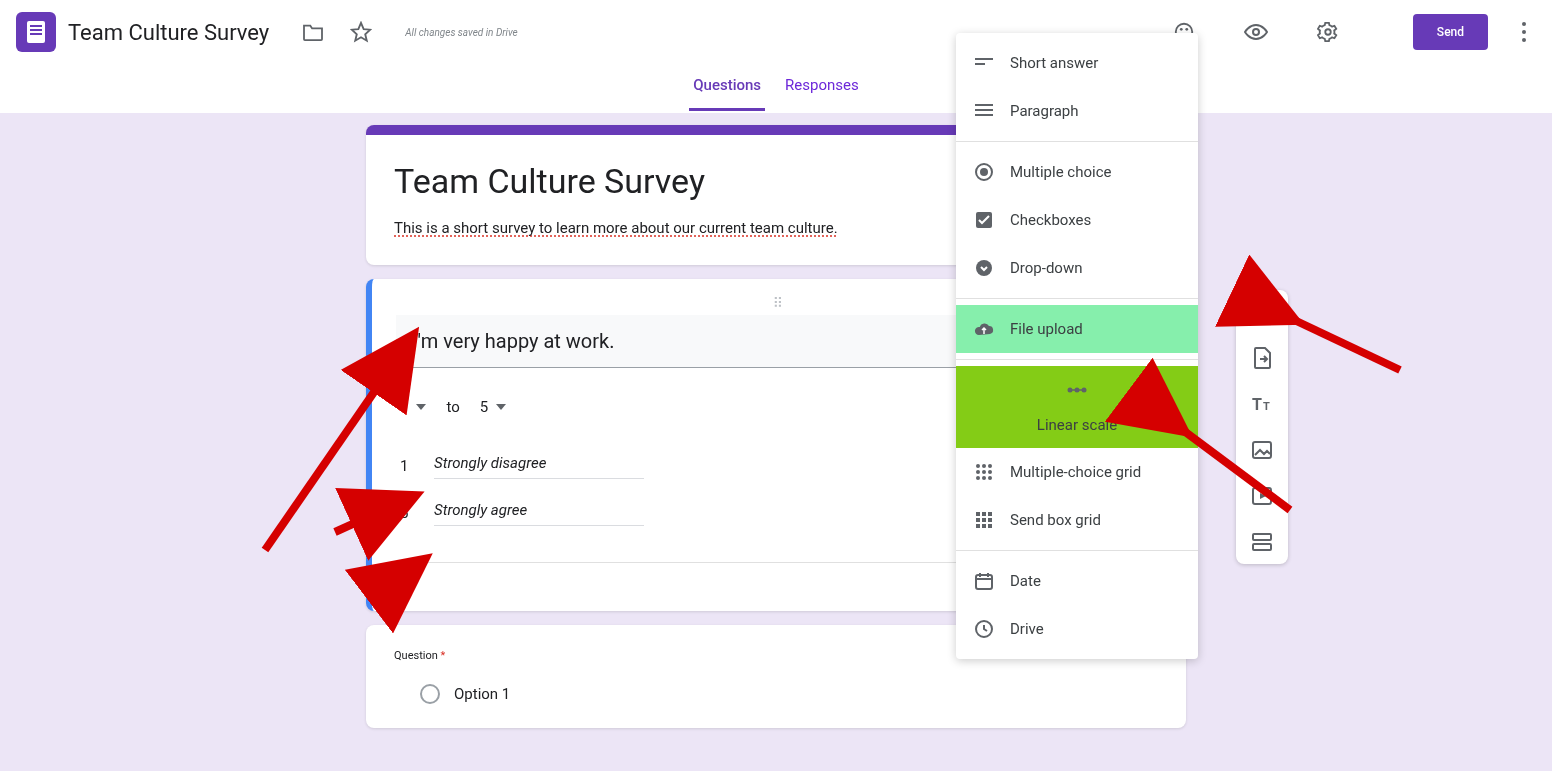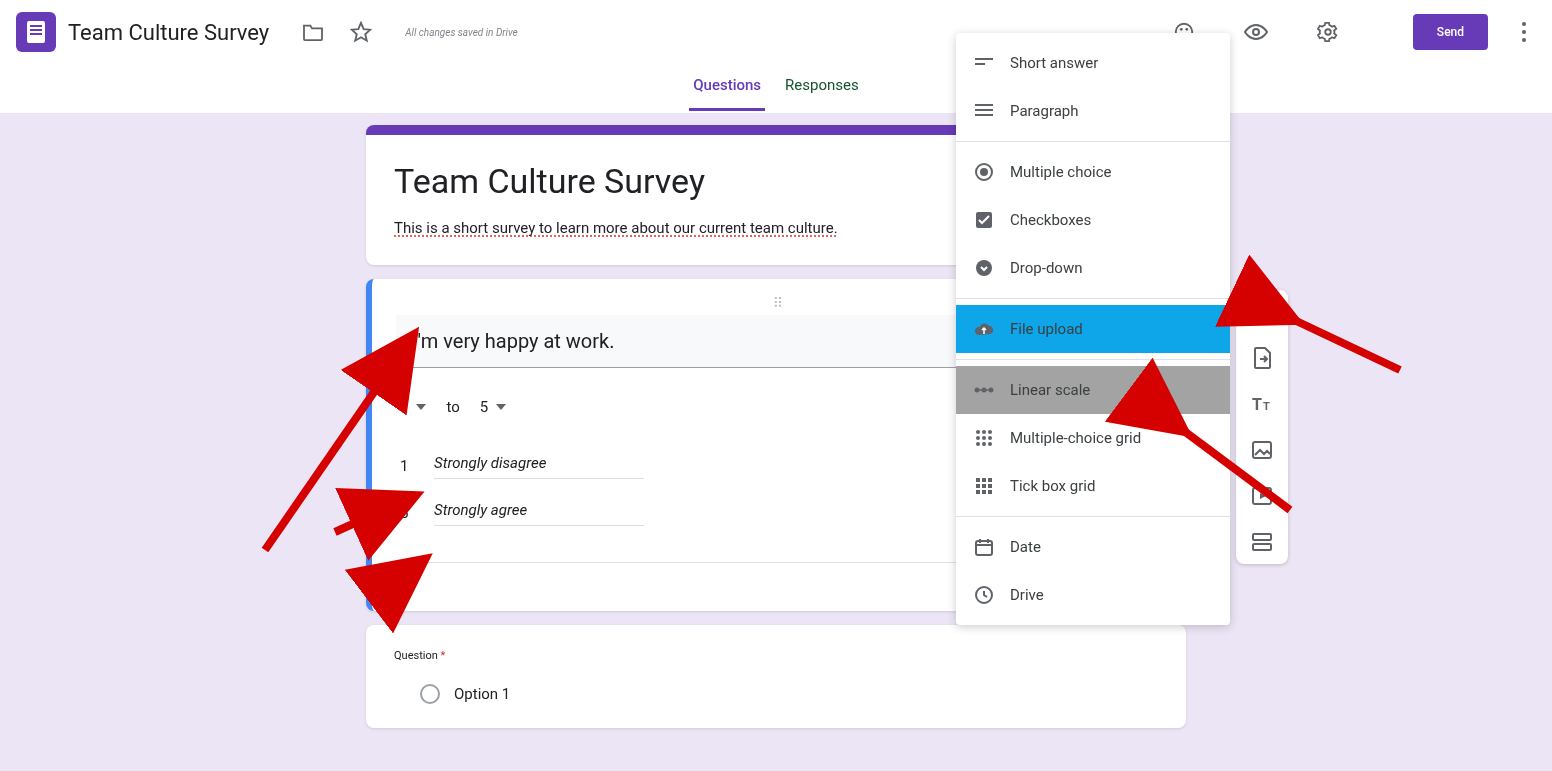--- a/index.html
+++ b/index.html
@@ -11,21 +11,21 @@
   .logo-inner::after { content:''; position:absolute; top:4px; left:3px; right:3px; height:2px; background:#673ab7; box-shadow: 0 4px 0 #673ab7, 0 8px 0 #673ab7; }
   .doc-title { font-size: 22px; color: #202124; margin-right: 20px; }
   .hdr-icon { width: 24px; height: 24px; color: #5f6368; margin: 0 12px; display:flex; align-items:center; justify-content:center; cursor:pointer; }
   .save-status { font-size: 10px; color: #80868b; font-style: italic; margin-left: 20px; }
   .hdr-right { position: absolute; right: 16px; display: flex; align-items: center; gap: 24px; }
   .send-btn { background: #673ab7; color: #fff; border: none; border-radius: 4px; padding: 0 24px; height: 36px; font-size: 12px; font-weight: 500; cursor: pointer; margin-left: 37px; }
   .kebab { width: 24px; display: flex; flex-direction: column; align-items: center; gap: 4px; cursor:pointer; }
   .kebab span { width: 4px; height: 4px; background: #5f6368; border-radius: 50%; }
 
   .tabs { display: flex; justify-content: center; gap: 16px; border-bottom: 0; padding-bottom: 0; }
-  .tab { font-size: 15px; color: #14532d; padding: 12px 4px 14px; cursor: pointer; border-bottom: 3px solid transparent; }
+  .tab { font-size: 15px; color: #6d28d9; padding: 12px 4px 14px; cursor: pointer; border-bottom: 3px solid transparent; }
   .tab.active { color: #673ab7; font-weight: 500; border-bottom-color: #673ab7; }
 
   .canvas { position: absolute; top: 113px; left: 0; right: 0; bottom: 0; background: #ece5f6; display: flex; justify-content: center; padding-top: 12px; }
   .form-col { width: 820px; position: relative; }
 
   .card { background: #fff; border-radius: 8px; box-shadow: 0 1px 3px rgba(0,0,0,.12); margin-bottom: 14px; position: relative; overflow: hidden; }
   .title-card { border-top: 10px solid #673ab7; padding: 26px 28px 28px; }
   .form-title { font-size: 34px; color: #202124; margin-bottom: 18px; font-weight: 400; }
   .form-desc { font-size: 15px; color: #202124; text-decoration: underline dotted #d93025; text-decoration-skip-ink: none; text-underline-offset: 3px; }
 
@@ -48,25 +48,25 @@
 
   .q-card3 { padding: 24px 28px; }
   .q3-title { font-size: 11px; color: #202124; margin-bottom: 22px; }
   .req { color: #d93025; }
   .opt-row { display:flex; align-items:center; gap:14px; font-size:15px; color:#202124;margin-left:26px; }
   .radio-empty { width:20px; height:20px; border:2px solid #9aa0a6; border-radius:50%; }
 
   .side-toolbar { position: absolute; top: 290px; left: 1236px; width: 52px; background:#fff; border-radius: 8px; box-shadow: 0 1px 4px rgba(0,0,0,.2); padding: 10px 0; display:flex; flex-direction:column; align-items:center; gap: 22px; }
   .side-toolbar .tb { width:24px; height:24px; color:#5f6368; cursor:pointer; display:flex; align-items:center; justify-content:center; }
 
-  .dropdown { position:absolute; top:33px; left:956px; width:274px; background:#fff; box-shadow: 0 2px 10px rgba(0,0,0,.2); border-radius: 4px; padding: 6px 0; z-index: 50; }
+  .dropdown { position:absolute; top:33px; left:956px; width:242px; background:#fff; box-shadow: 0 2px 10px rgba(0,0,0,.2); border-radius: 4px; padding: 6px 0; z-index: 50; }
   .dd-item { display:flex; align-items:center; gap:16px; padding: 14px 18px; font-size:15px; color:#3c4043; cursor:pointer; }
   .dd-item .ic { width:20px; height:20px; color:#5f6368; display:flex; align-items:center; justify-content:center; flex-shrink:0; }
-  .dd-item.hover { background:#0ea5e9; }
-  .dd-item.sel { background:#a3a3a3; }
+  .dd-item.hover { background:#86efac; }
+  .dd-item.sel { background:#84cc16;flex-direction:column; }
   .dd-sep { height:1px; background:#e0e0e0; margin: 6px 0; }
 
   .arrow { position:absolute; z-index: 60; }
   .arrow svg { overflow: visible; }
 
   svg { display:block; }
 </style>
 </head>
 <body>
 
@@ -307,21 +307,21 @@
           <rect x="7" y="1" width="4" height="4" fill="#5f6368"></rect>
           <rect x="13" y="1" width="4" height="4" fill="#5f6368"></rect>
           <rect x="1" y="7" width="4" height="4" fill="#5f6368"></rect>
           <rect x="7" y="7" width="4" height="4" fill="#5f6368"></rect>
           <rect x="13" y="7" width="4" height="4" fill="#5f6368"></rect>
           <rect x="1" y="13" width="4" height="4" fill="#5f6368"></rect>
           <rect x="7" y="13" width="4" height="4" fill="#5f6368"></rect>
           <rect x="13" y="13" width="4" height="4" fill="#5f6368"></rect>
         </svg>
       </span>
-    <span>Tick box grid</span>
+    <span>Send box grid</span>
   </div>
   <div class="dd-sep"></div>
   <div class="dd-item">
     <span class="ic">
         <svg width="18" height="18" viewBox="0 0 18 18">
           <rect x="1" y="3" width="16" height="14" rx="2" fill="none" stroke="#5f6368" stroke-width="2"></rect>
           <path d="M1 7h16M5 1v4M13 1v4" stroke="#5f6368" stroke-width="2"></path>
         </svg>
       </span>
     <span>Date</span>

